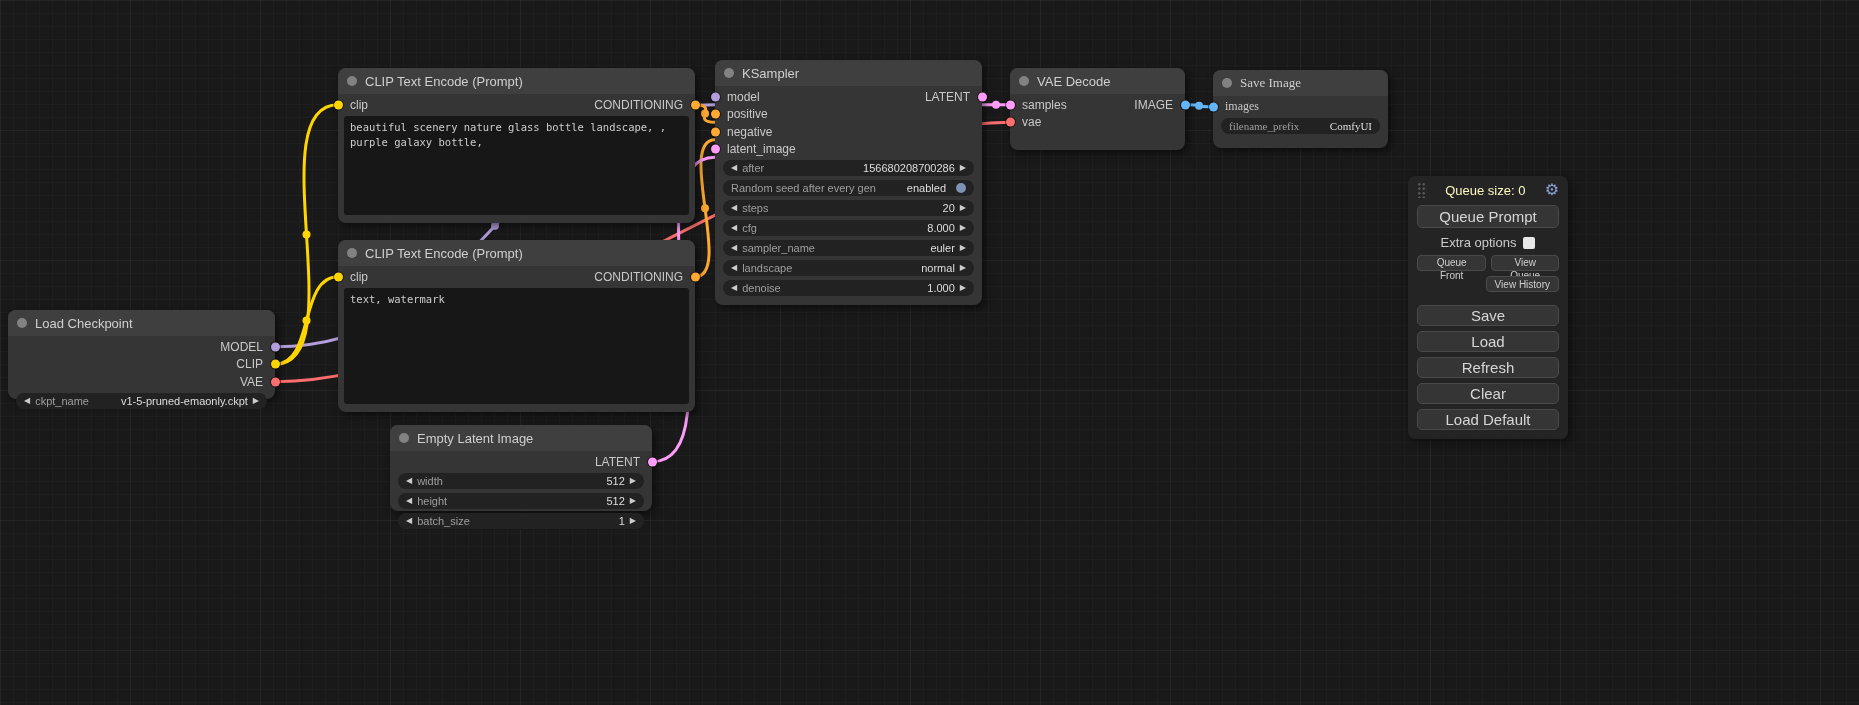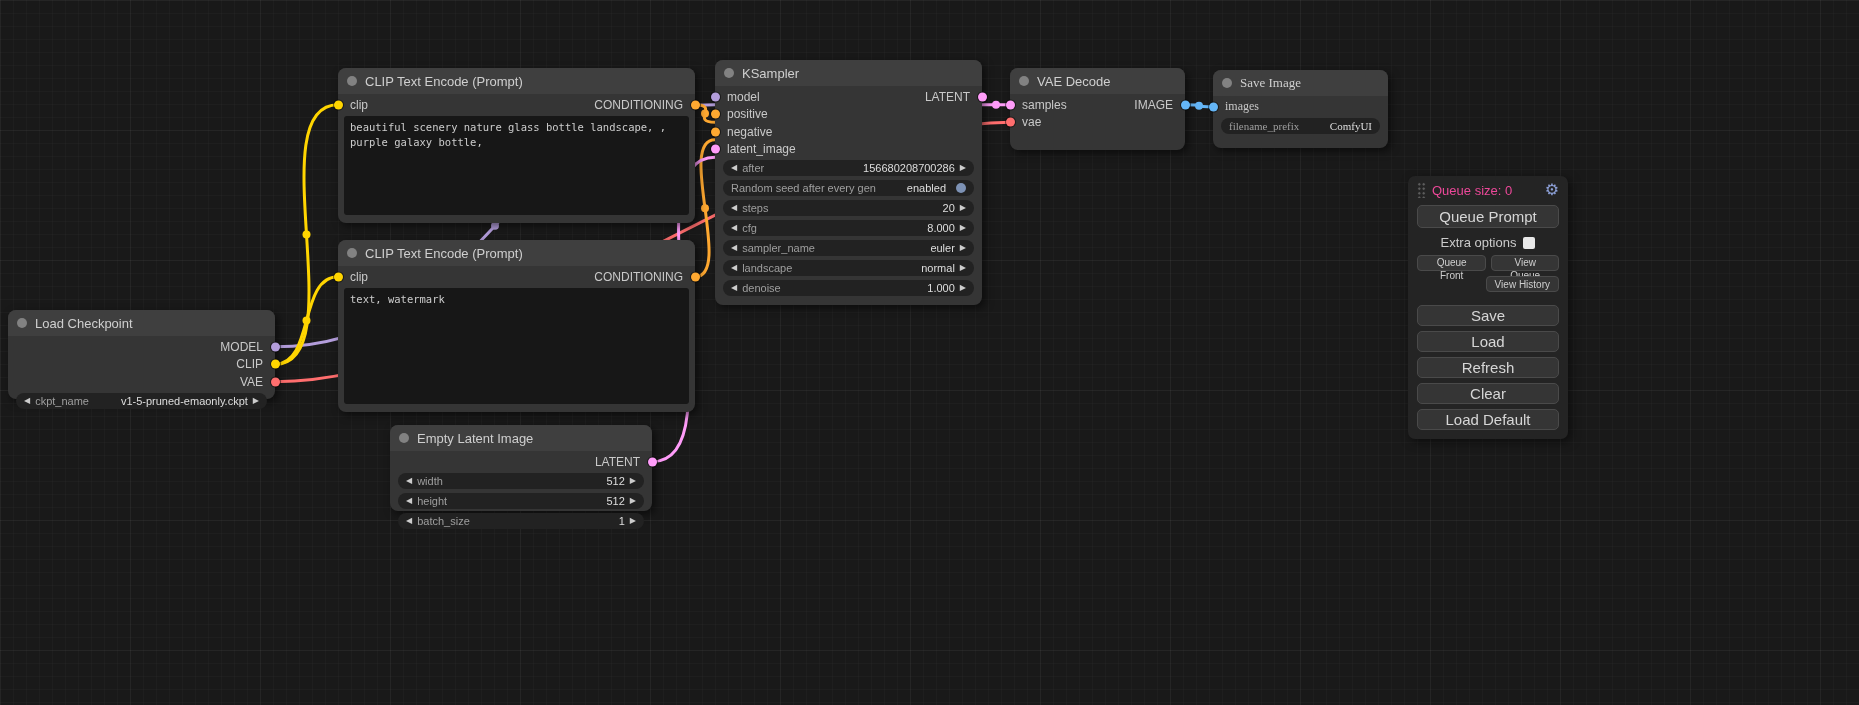--- a/index.html
+++ b/index.html
@@ -48,21 +48,21 @@
         font-family:"DejaVu Sans Mono",monospace;font-size:10.5px;line-height:1.5;
         padding:4px 6px;resize:none;box-sizing:border-box;overflow:hidden;outline:none;}
 
   .queue-panel{position:absolute;left:1408px;top:176px;width:160px;z-index:3;
         background:#242424;border-radius:7px;box-shadow:3px 3px 10px rgba(0,0,0,0.5);
         padding:5px 9px 9px;box-sizing:border-box;}
   .qp-header{display:flex;align-items:center;gap:6px;height:18px;margin-bottom:6px;}
   .qp-drag{width:9px;height:16px;flex:none;
         background-image:radial-gradient(#616161 1.1px,transparent 1.3px);
         background-size:4.5px 4.5px;cursor:grab;}
-  .qp-size{flex:1;text-align:left;color:#ec4899;font-size:13px;}
+  .qp-size{flex:1;text-align:center;color:#fef9c3;font-size:13px;}
   .qp-gear{color:#8c9fd6;font-size:16px;line-height:1;cursor:pointer;}
   .qp-big{display:block;width:100%;height:21px;background:#353535;border:1px solid #4a4a4a;
         border-radius:5px;color:#d6d6d6;font-size:15px;font-family:inherit;
         margin:0 0 5px;cursor:pointer;padding:0;}
   .qp-primary{height:23px;margin-bottom:7px;}
   .qp-extra{display:flex;align-items:center;justify-content:center;gap:7px;
         color:#cbcbcb;font-size:13px;margin-bottom:5px;}
   .qp-checkbox{width:12px;height:12px;background:#e8e8e8;border-radius:2px;cursor:pointer;}
   .qp-small-row{display:flex;justify-content:center;gap:5px;margin-bottom:5px;}
   .qp-small-row.last{margin-bottom:13px;justify-content:flex-end;}

